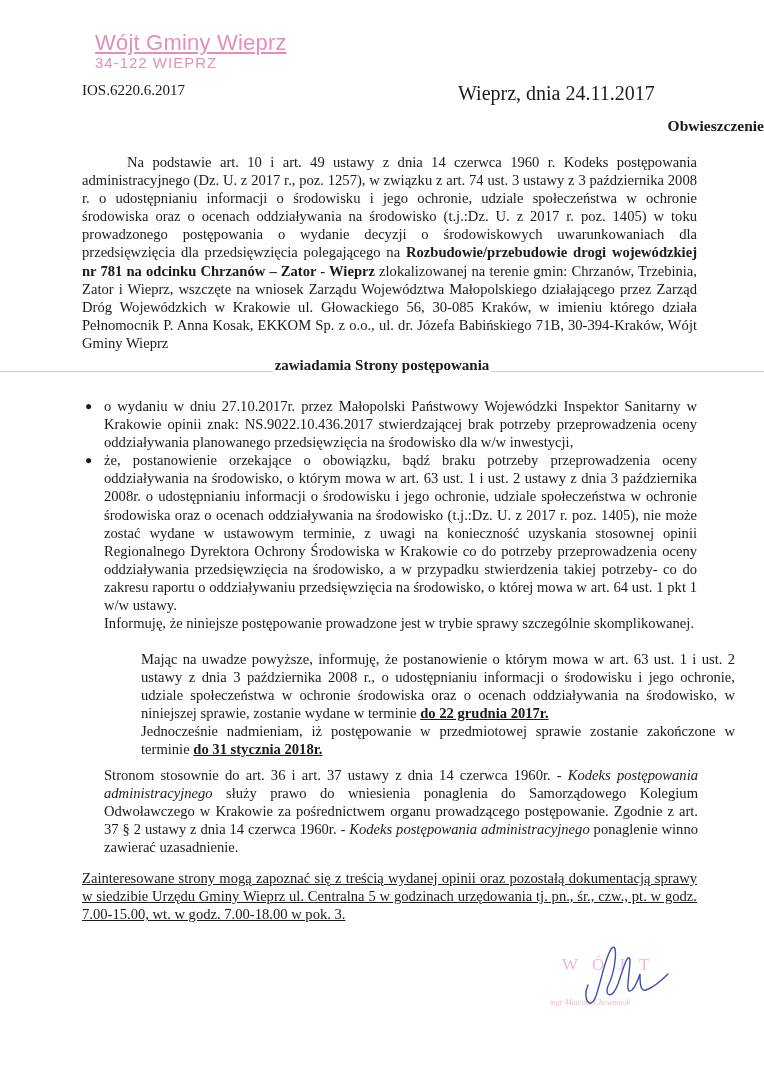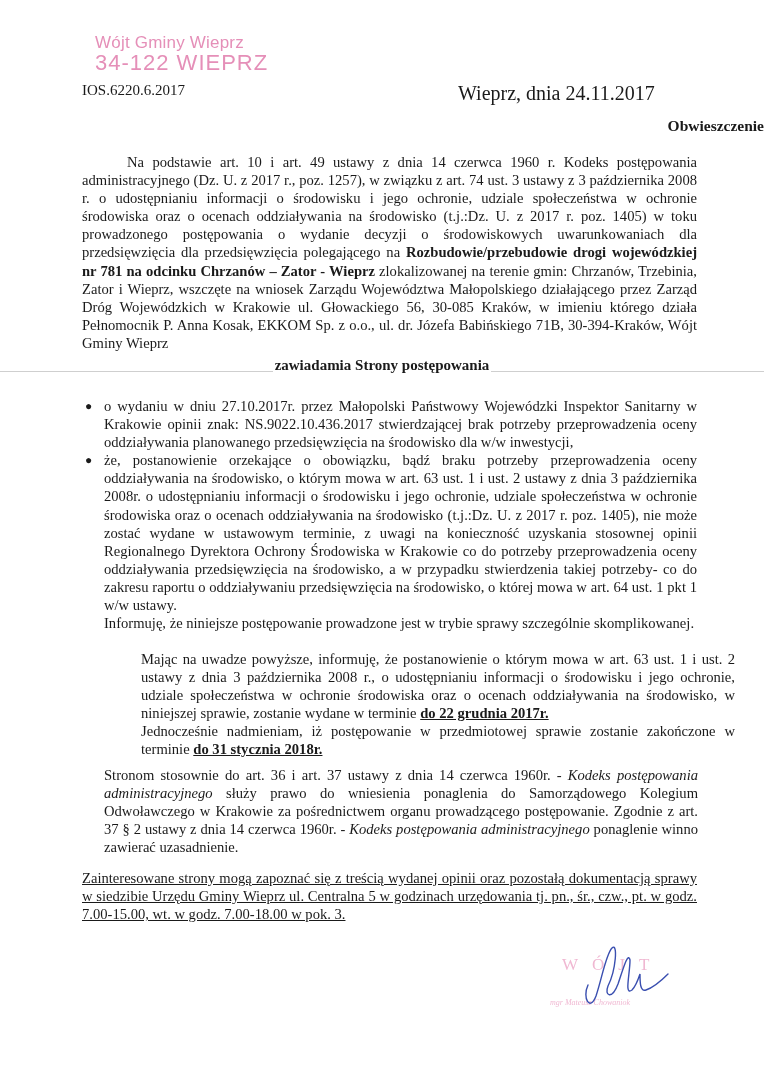--- a/index.html
+++ b/index.html
@@ -1,21 +1,21 @@
 <!DOCTYPE html>
 <html><head>
 <meta charset="utf-8">
 <style>
   html, body { margin: 0; padding: 0; background: #ffffff; }
   body { width: 764px; height: 1088px; position: relative; overflow: hidden;
          font-family: "Liberation Serif", "DejaVu Serif", serif; color: #1a1a1a; }
   .page { position: absolute; left: 0; top: 0; width: 764px; height: 1088px; background: #fff; }
   .stamp { position: absolute; left: 95px; top: 33px; color: #e58fb8; font-family: "Liberation Sans", "DejaVu Sans", sans-serif; }
-  .stamp .l1 { font-size: 17px; letter-spacing: 0.2px; line-height: 20px; }
-  .stamp .l2 { font-size: 22px; letter-spacing: 1px; line-height: 20px; }
+  .stamp .l1 { font-size: 22px; letter-spacing: 0.2px; line-height: 20px; text-decoration: underline; }
+  .stamp .l2 { font-size: 15px; letter-spacing: 1px; line-height: 20px; }
   .ref { position: absolute; left: 82px; top: 82px; font-size: 15px; }
   .place-date { position: absolute; left: 458px; top: 82px; font-size: 20px; }
   .title { position: absolute; left: 0; width: 764px; top: 117px; text-align: right; font-weight: bold; font-size: 15.5px; }
   .para { position: absolute; left: 82px; width: 615px; font-size: 14.6px; line-height: 18.1px; text-align: justify; }
   .p1 { top: 153px; text-indent: 45px; }
   .notify-wrap { position: absolute; left: 0; top: 357px; width: 764px; height: 20px; }
   .notify-line { position: absolute; left: 0; right: 0; top: 14px; border-top: 1px solid #cfcfcf; }
   .notify { position: absolute; left: 0; width: 764px; top: 0; text-align: center; font-weight: bold; font-size: 15px; }
   .notify span { background: #fff; padding: 0 2px; }
   .bullets { position: absolute; left: 82px; top: 397px; width: 615px; margin: 0; padding: 0; list-style: none; font-size: 14.6px; line-height: 18.1px; }

